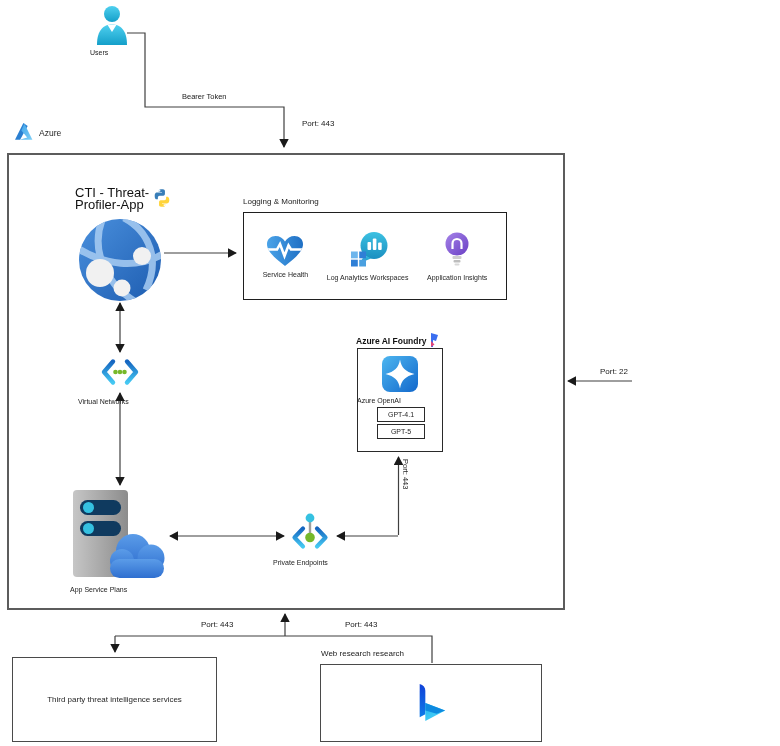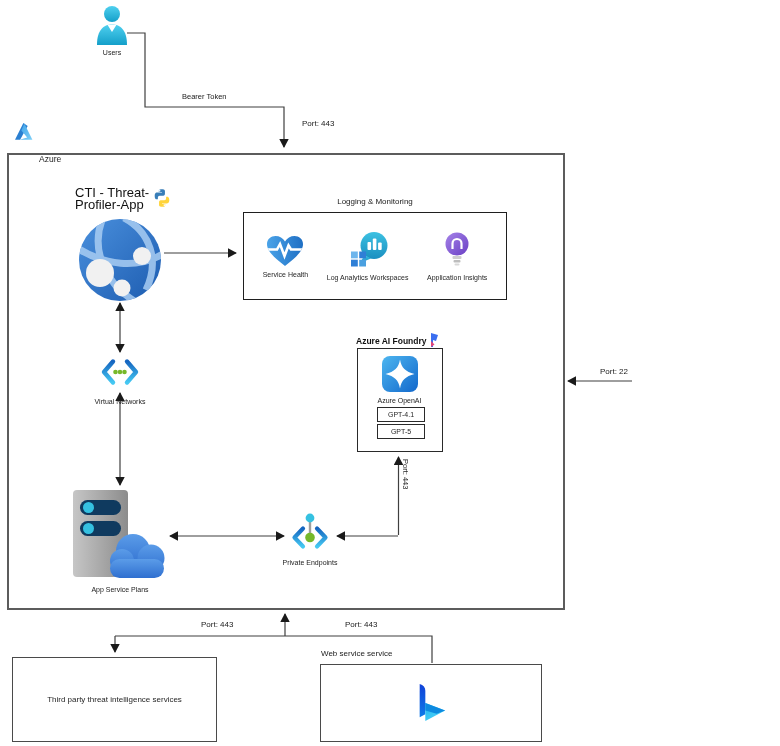--- a/index.html
+++ b/index.html
@@ -1,37 +1,37 @@
 <!DOCTYPE html>
 <html><head>
 <meta charset="utf-8">
 <style>
   html,body{margin:0;padding:0;background:#fff;}
   #canvas{position:relative;width:632px;height:746px;background:#fff;
           font-family:"Liberation Sans",sans-serif;color:#1f1f1f;overflow:hidden;}
   .abs{position:absolute;}
-  .lbl{position:absolute;font-size:7px;color:#222;text-align:center;line-height:9px;}
+  .lbl{position:absolute;font-size:7px;color:#222;line-height:9px;}
   .port{position:absolute;font-size:8px;color:#1a1a1a;}
   .box{position:absolute;background:#fff;box-sizing:border-box;}
   #azure-box{left:7px;top:153px;width:558px;height:457px;border:2px solid #5c5c5c;background:transparent;}
   #logging-box{left:243px;top:212px;width:264px;height:88px;border:1.4px solid #1f1f1f;
                display:flex;align-items:center;justify-content:space-evenly;}
   .logcell{display:flex;flex-direction:column;align-items:center;gap:3px;}
   .logcell .cap{font-size:7px;text-align:center;line-height:8px;}
   #aif-box{left:357px;top:348px;width:86px;height:104px;border:1.4px solid #2a2a2a;}
   .gptbox{position:absolute;left:377px;width:46px;height:13px;border:1.2px solid #2a2a2a;
           background:#fff;display:flex;align-items:center;justify-content:center;font-size:7px;}
   #tp-box{left:12px;top:657px;width:205px;height:85px;border:1.3px solid #4a4a4a;
           display:flex;align-items:center;justify-content:center;text-align:center;font-size:8px;padding:16px 18px;}
   #web-box{left:320px;top:664px;width:222px;height:78px;border:1.3px solid #4a4a4a;
            display:flex;align-items:center;justify-content:center;}
   #cti-label{left:75px;top:187px;width:80px;font-size:13px;line-height:11.5px;text-align:left;color:#111;}
   #aif-title{left:356px;top:336px;font-size:8.5px;color:#111;font-weight:bold;}
   #port-vert{left:401px;top:459px;writing-mode:vertical-rl;font-size:7.5px;color:#1a1a1a;}
-  #azure-word{left:39px;top:128px;font-size:8.5px;color:#222;margin-top:26px;}
+  #azure-word{left:39px;top:128px;font-size:8.5px;color:#222;}
   svg{display:block;}
 </style>
 </head>
 <body>
 
 <div id="canvas">
 
   <svg class="abs" style="left:0;top:0" width="780" height="746" viewBox="0 0 780 746">
     <defs>
       <marker id="arr" viewBox="0 0 10 10" refX="8.5" refY="5" markerWidth="8" markerHeight="8" orient="auto-start-reverse">
@@ -262,21 +262,21 @@
           <line x1="31.1" y1="13.9" x2="29.9" y2="15.1"></line>
       </g>
       <circle cx="11" cy="13.5" r="6.5" fill="#fff"></circle>
       <path d="M1.5,32 C1.5,24.5 5.5,21.5 11,21.5 C16.5,21.5 20.5,24.5 20.5,32" fill="#fff"></path>
     </g>
   </svg>
   <div class="lbl" style="left:702px;top:404px;width:80px;">Admin/Support</div>
 
   <div class="port" style="left:201px;top:620px;">Port: 443</div>
   <div class="port" style="left:345px;top:620px;">Port: 443</div>
-  <div class="port" style="left:321px;top:649px;">Web service service</div>
+  <div class="port" style="left:321px;top:649px;">Web research research</div>
 
   <div class="box" id="tp-box">
     <span>Third party threat intelligence services</span>
   </div>
 
   <div class="box" id="web-box">
     <svg width="34" height="42" viewBox="0 0 36 44">
       <defs>
         <linearGradient id="bng1" x1="0" y1="0" x2="0" y2="1">
           <stop offset="0" stop-color="#1142d8"></stop>

